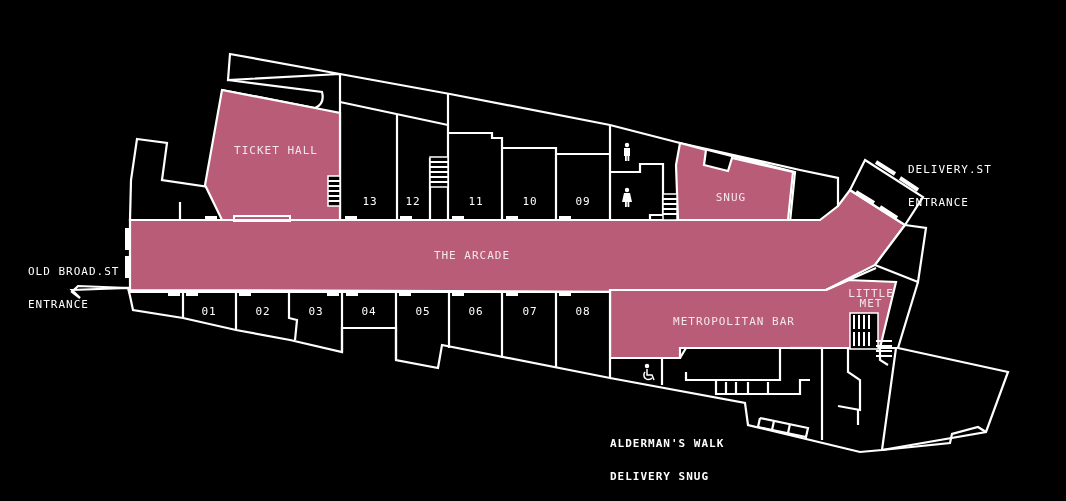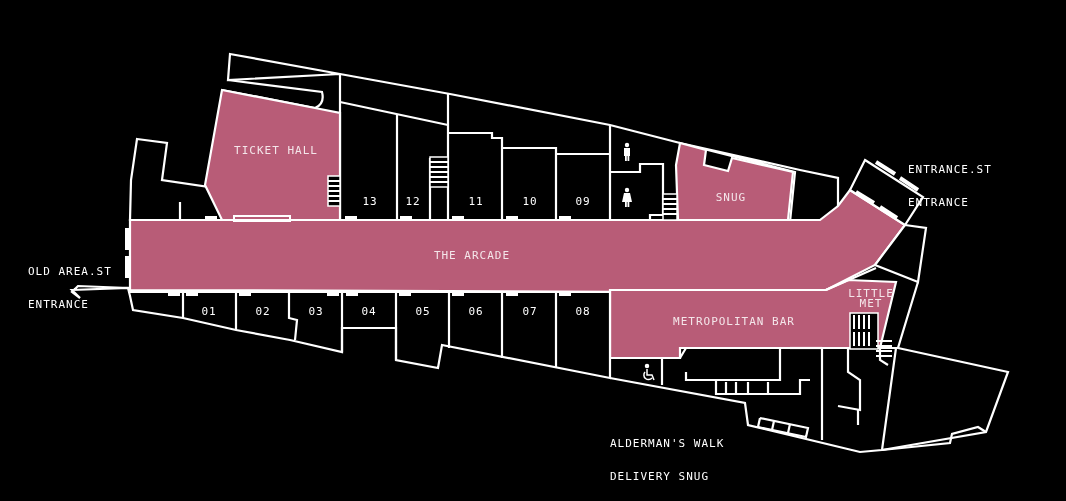--- a/index.html
+++ b/index.html
@@ -179,23 +179,23 @@
   <text class="lbl" x="530" y="315" text-anchor="middle">07</text>
   <text class="lbl" x="583" y="315" text-anchor="middle">08</text>
   <text class="lbl" x="583" y="205" text-anchor="middle">09</text>
   <text class="lbl" x="530" y="205" text-anchor="middle">10</text>
   <text class="lbl" x="476" y="205" text-anchor="middle">11</text>
   <text class="lbl" x="413" y="205" text-anchor="middle">12</text>
   <text class="lbl" x="370" y="205" text-anchor="middle">13</text>
 </svg>
 
 <div class="ent" style="left:28px;top:244px;">
-  <div>OLD AREA.ST</div>
+  <div>OLD BROAD.ST</div>
   <div>ENTRANCE</div>
 </div>
 <div class="ent" style="left:908px;top:142px;">
-  <div>ENTRANCE.ST</div>
+  <div>DELIVERY.ST</div>
   <div>ENTRANCE</div>
 </div>
-<div class="ent" style="left:610px;top:416px;">
+<div class="ent" style="left:610px;top:416px;font-weight:bold;">
   <div>ALDERMAN'S WALK</div>
   <div>DELIVERY SNUG</div>
 </div>
 
 </body></html>

